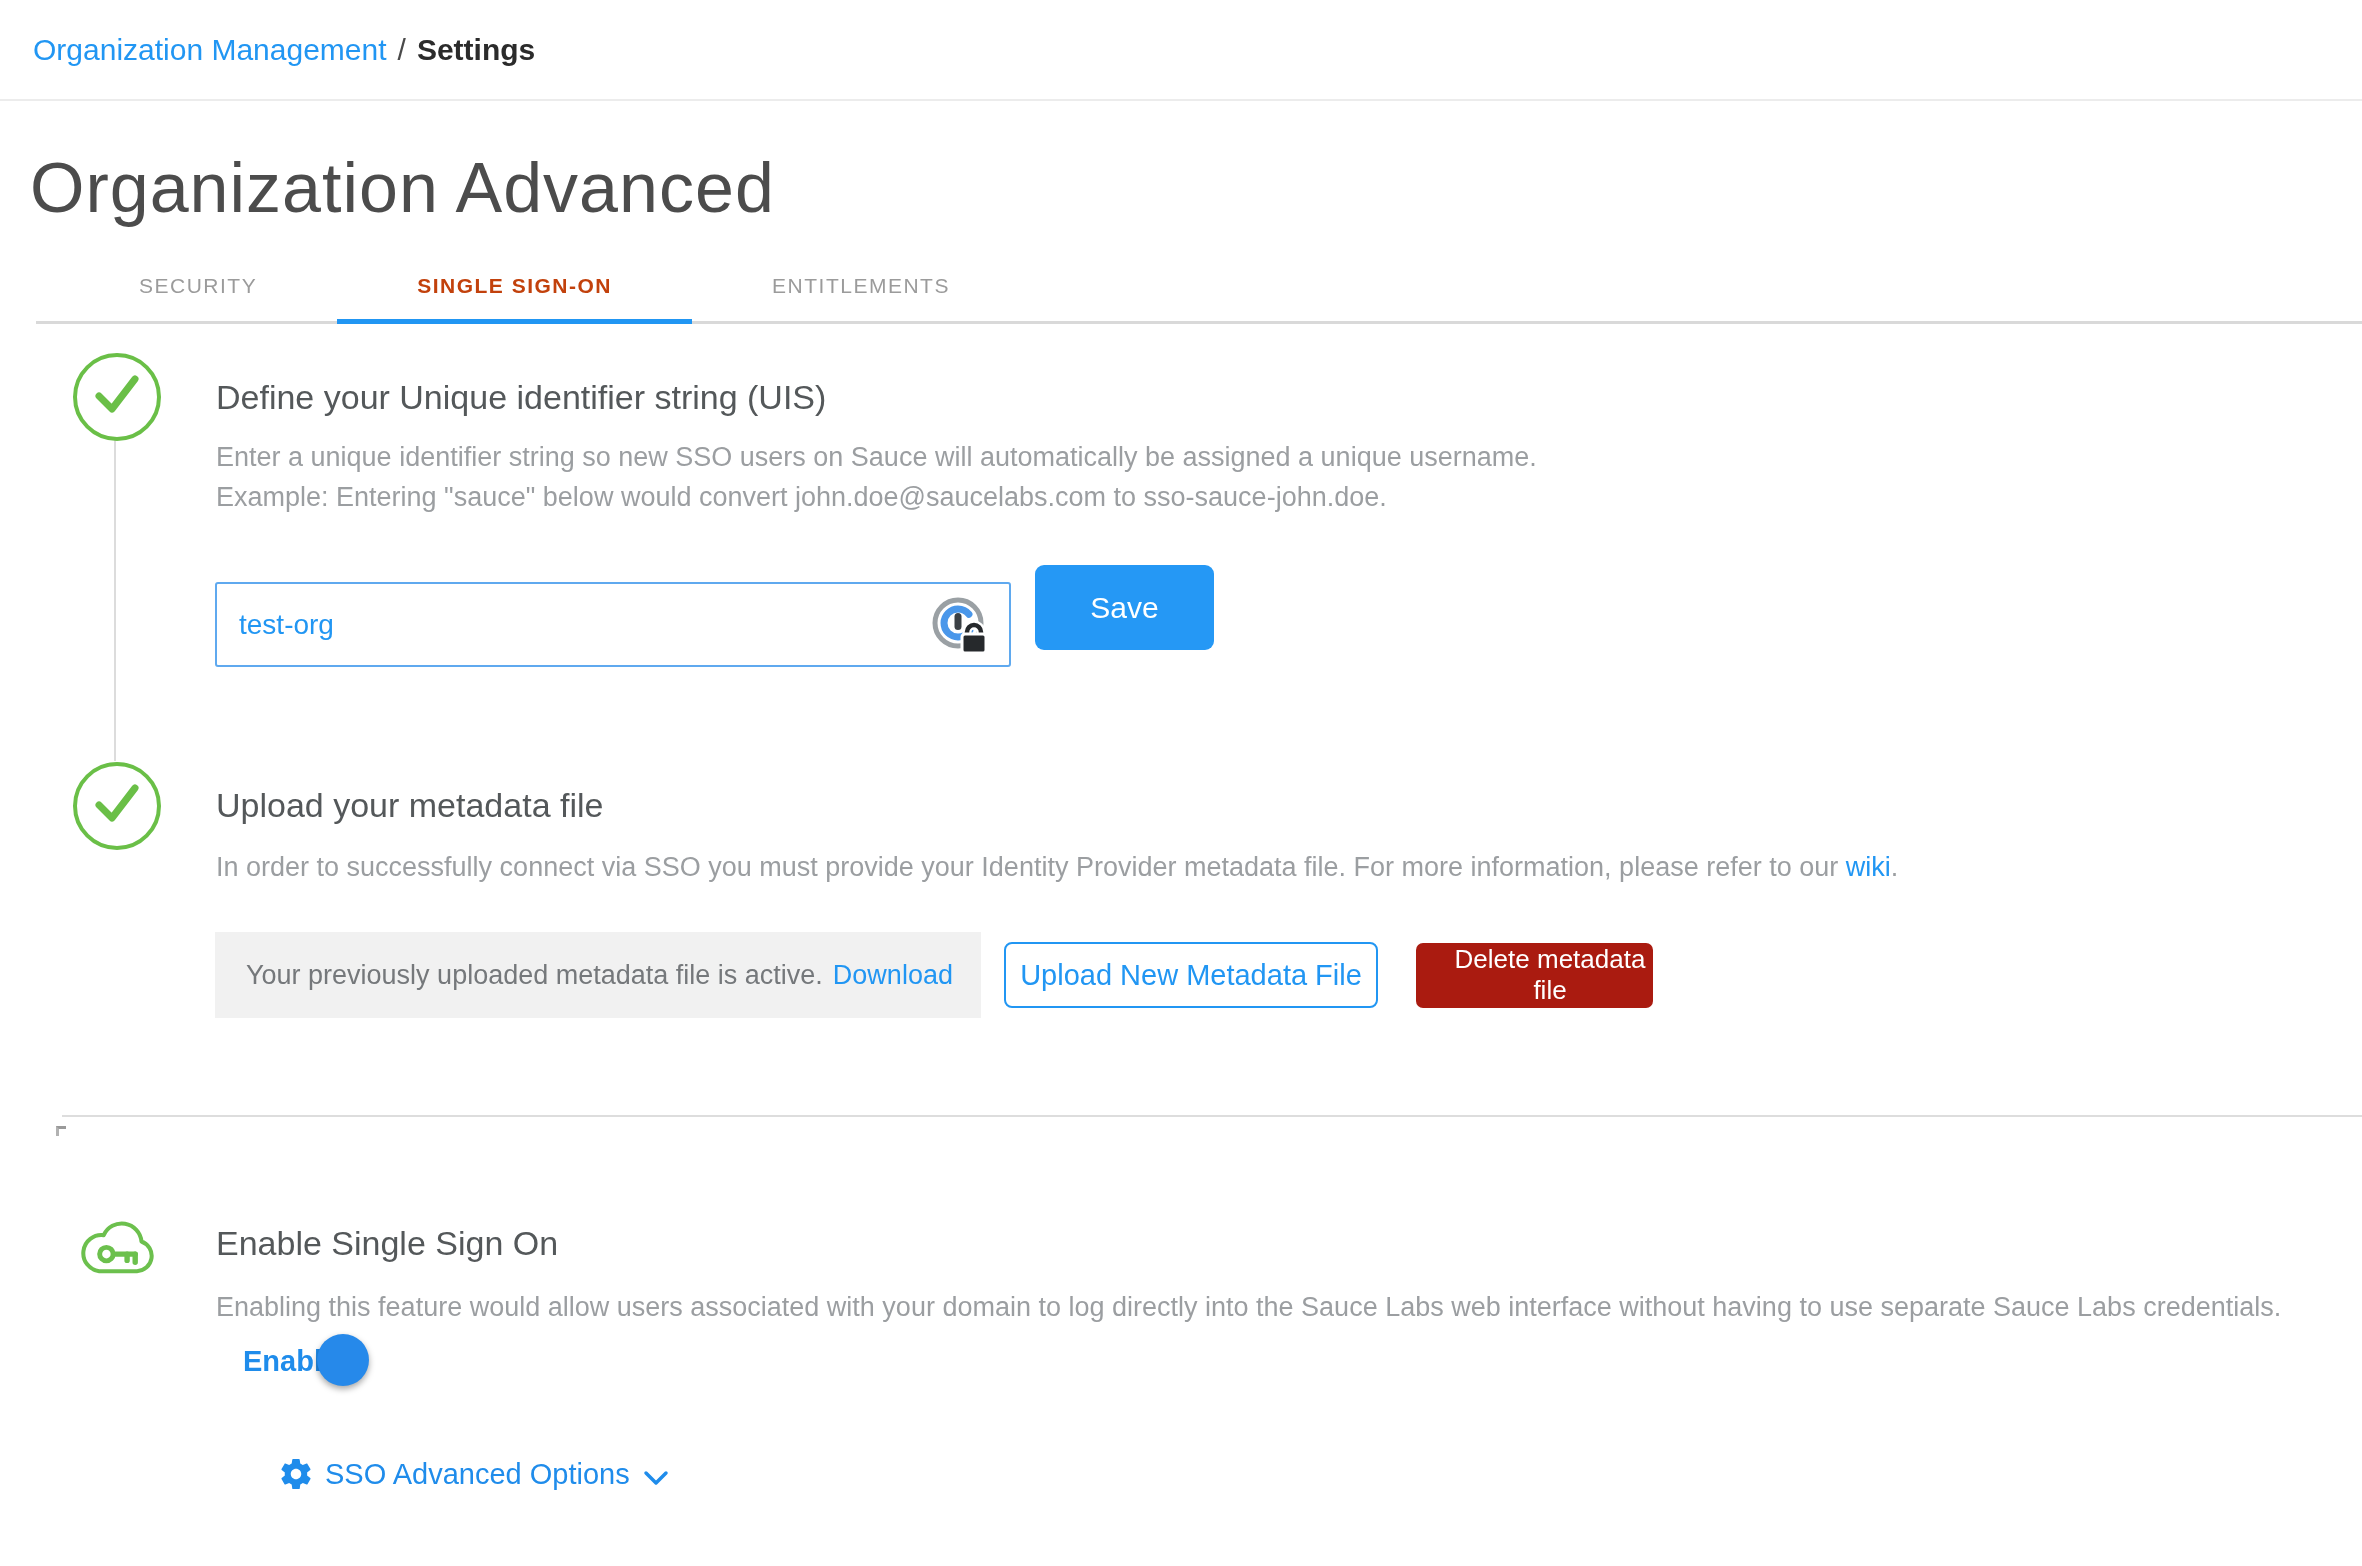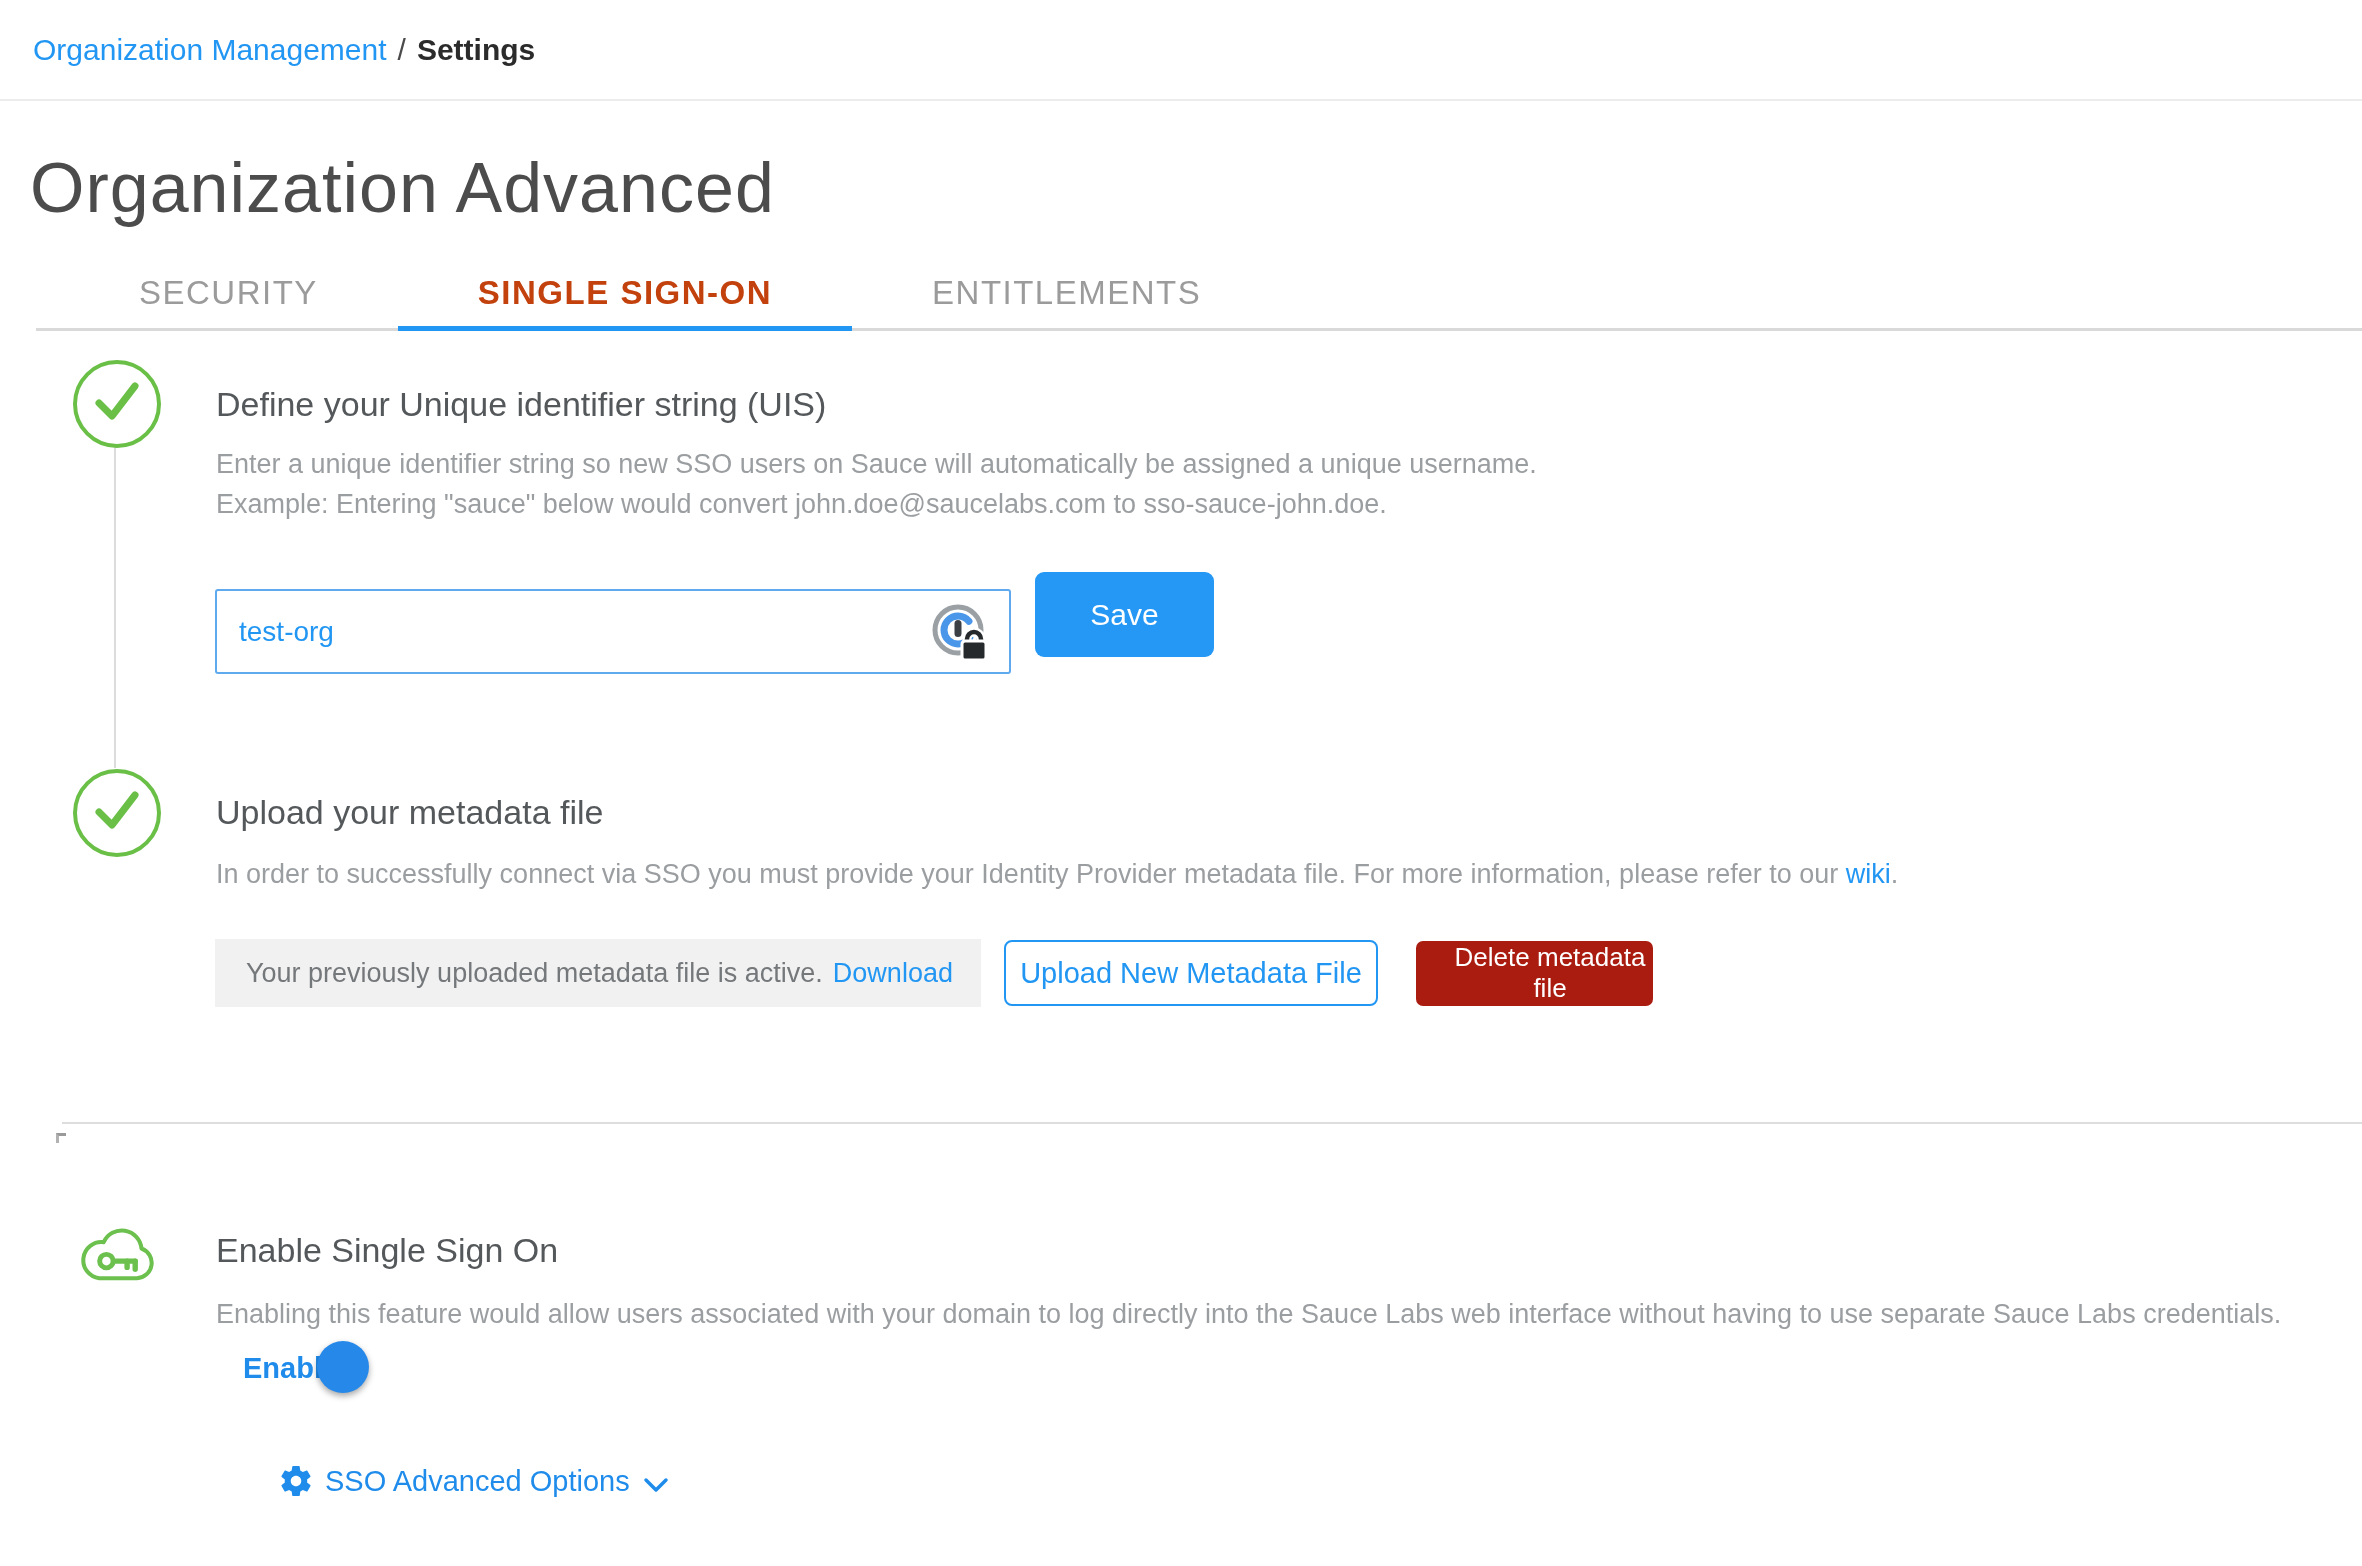--- a/index.html
+++ b/index.html
@@ -13,21 +13,21 @@
   .crumb-sep { color: #4a4a4a; margin: 0 11px; }
   .crumb-current { color: #2b2b2b; font-weight: 700; }
 
   
   .page-title { margin: 51px 0 0 30px; font-size: 70px; line-height: 72px;
     font-weight: 200; color: #4c4c4c; letter-spacing: 1px; }
 
   
   .tabbar { margin: 50px 0 0 36px; border-bottom: 3px solid #d9d9d9; }
   .tabs { display: flex; margin-left: 23px; }
-  .tab { padding: 0 80px 14px 80px; font-size: 33px; letter-spacing: 1.5px;
+  .tab { padding: 0 80px 21px 80px; font-size: 21px; letter-spacing: 1.5px;
     color: #9b9b9b; margin-bottom: -3px; border-bottom: 5px solid transparent;
     cursor: pointer; white-space: nowrap; text-align: right; }
   .tab.active { color: #c2410c; font-weight: 700; border-bottom-color: #2196f3; }
 
   
   .main { position: relative; height: 1241px; }
 
   .timeline-line { position: absolute; left: 114px; top: 116px; width: 2px;
     height: 321px; background: #dcdcdc; }
 
@@ -53,21 +53,21 @@
     height: 60px; cursor: pointer; }
 
   .save-btn { position: absolute; left: 1035px; top: 241px; width: 179px;
     height: 85px; background: #2598f5; border: none; border-radius: 9px;
     color: #ffffff; font-size: 30px; cursor: pointer;
     font-family: "Liberation Sans", sans-serif; }
 
   
   .meta-row { position: absolute; left: 215px; top: 608px; display: flex;
     align-items: center; }
-  .meta-status { width: 766px; height: 68px; background: #f1f1f1;
+  .meta-status { width: 766px; height: 86px; background: #f1f1f1;
     display: flex; align-items: center; padding-left: 31px; font-size: 27px;
     color: #75787b; white-space: nowrap; }
   .meta-status .link-blue { margin-left: 10px; }
   .upload-btn { margin-left: 23px; width: 374px; height: 66px; background: #fff;
     border: 2px solid #2196f3; border-radius: 8px; color: #2196f3;
     font-size: 29px; cursor: pointer; font-family: "Liberation Sans", sans-serif; }
   .delete-btn { margin-left: 38px; width: 237px; height: 65px;
     background: #aa1b10; border: none; border-radius: 7px; color: #ffffff;
     font-size: 26px; cursor: pointer; font-family: "Liberation Sans", sans-serif; padding-left: 31px; }
 

